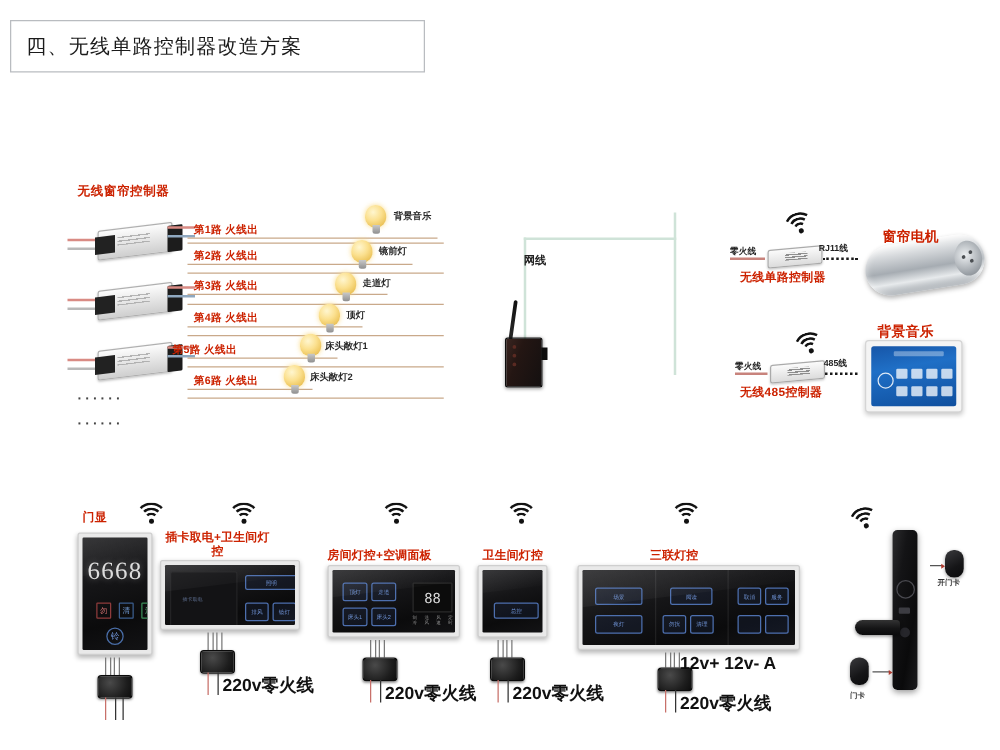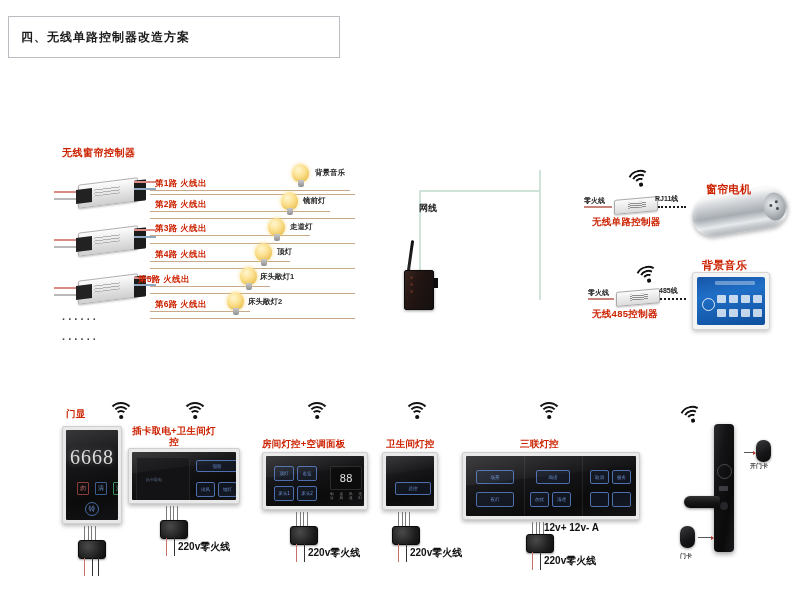--- a/index.html
+++ b/index.html
@@ -12,21 +12,21 @@
   .canvas{position:absolute;inset:0;width:800px;height:600px;}
   .abs{position:absolute;}
 
   
   #title-box{
     left:8px;top:16px;width:330px;height:40px;
     border:1px solid #b9bcc0;background:#fff;
     display:flex;align-items:center;
   }
   #title-text{
-    font-size:12px;font-weight:bold;color:#1b1b1b;
+    font-size:16px;font-weight:normal;color:#1b1b1b;
     letter-spacing:1px;padding-left:12px;white-space:nowrap;
   }
   #section-tag{
     right:20px;top:16px;font-size:22px;font-weight:bold;
     color:#cc2200;letter-spacing:2px;
     text-shadow:0 0 1px #cc2200;
   }
   #subtitle{
     left:0;top:88px;width:800px;text-align:center;
     font-size:18px;font-weight:bold;color:#111;letter-spacing:.5px;
@@ -226,21 +226,21 @@
   .card-slot{
     position:absolute;width:26px;height:17px;border-radius:3px;
     background:radial-gradient(circle at 35% 30%,#4a4a4a,#1d1d1d 65%,#0d0d0d 100%);
     border:1px solid #0a0a0a;box-shadow:0 1px 2px rgba(0,0,0,.4);
   }
   .lead-wires{position:absolute;display:flex;gap:2.5px;}
   .lead-wires i{display:block;width:1px;background:#7a7a7a;}
   .vline{position:absolute;width:1.3px;}
   .v-red{background:#c8706a;}
   .v-dark{background:#333;}
-  .wire-label{position:absolute;font-size:10px;font-weight:bold;color:#111;white-space:nowrap;}
+  .wire-label{position:absolute;font-size:14px;font-weight:bold;color:#111;white-space:nowrap;}
   .panel-title{
     position:absolute;font-size:9.5px;font-weight:bold;color:#cc2200;
     white-space:nowrap;letter-spacing:.2px;text-align:center;
   }
   .panel-title.wrap{white-space:normal;width:92px;line-height:11px;}
 
   
   #lock-plate{
     position:absolute;width:20px;height:128px;border-radius:4px;
     background:linear-gradient(100deg,#2b2b2d 0%,#141416 30%,#0a0a0b 70%,#1b1b1d 100%);

